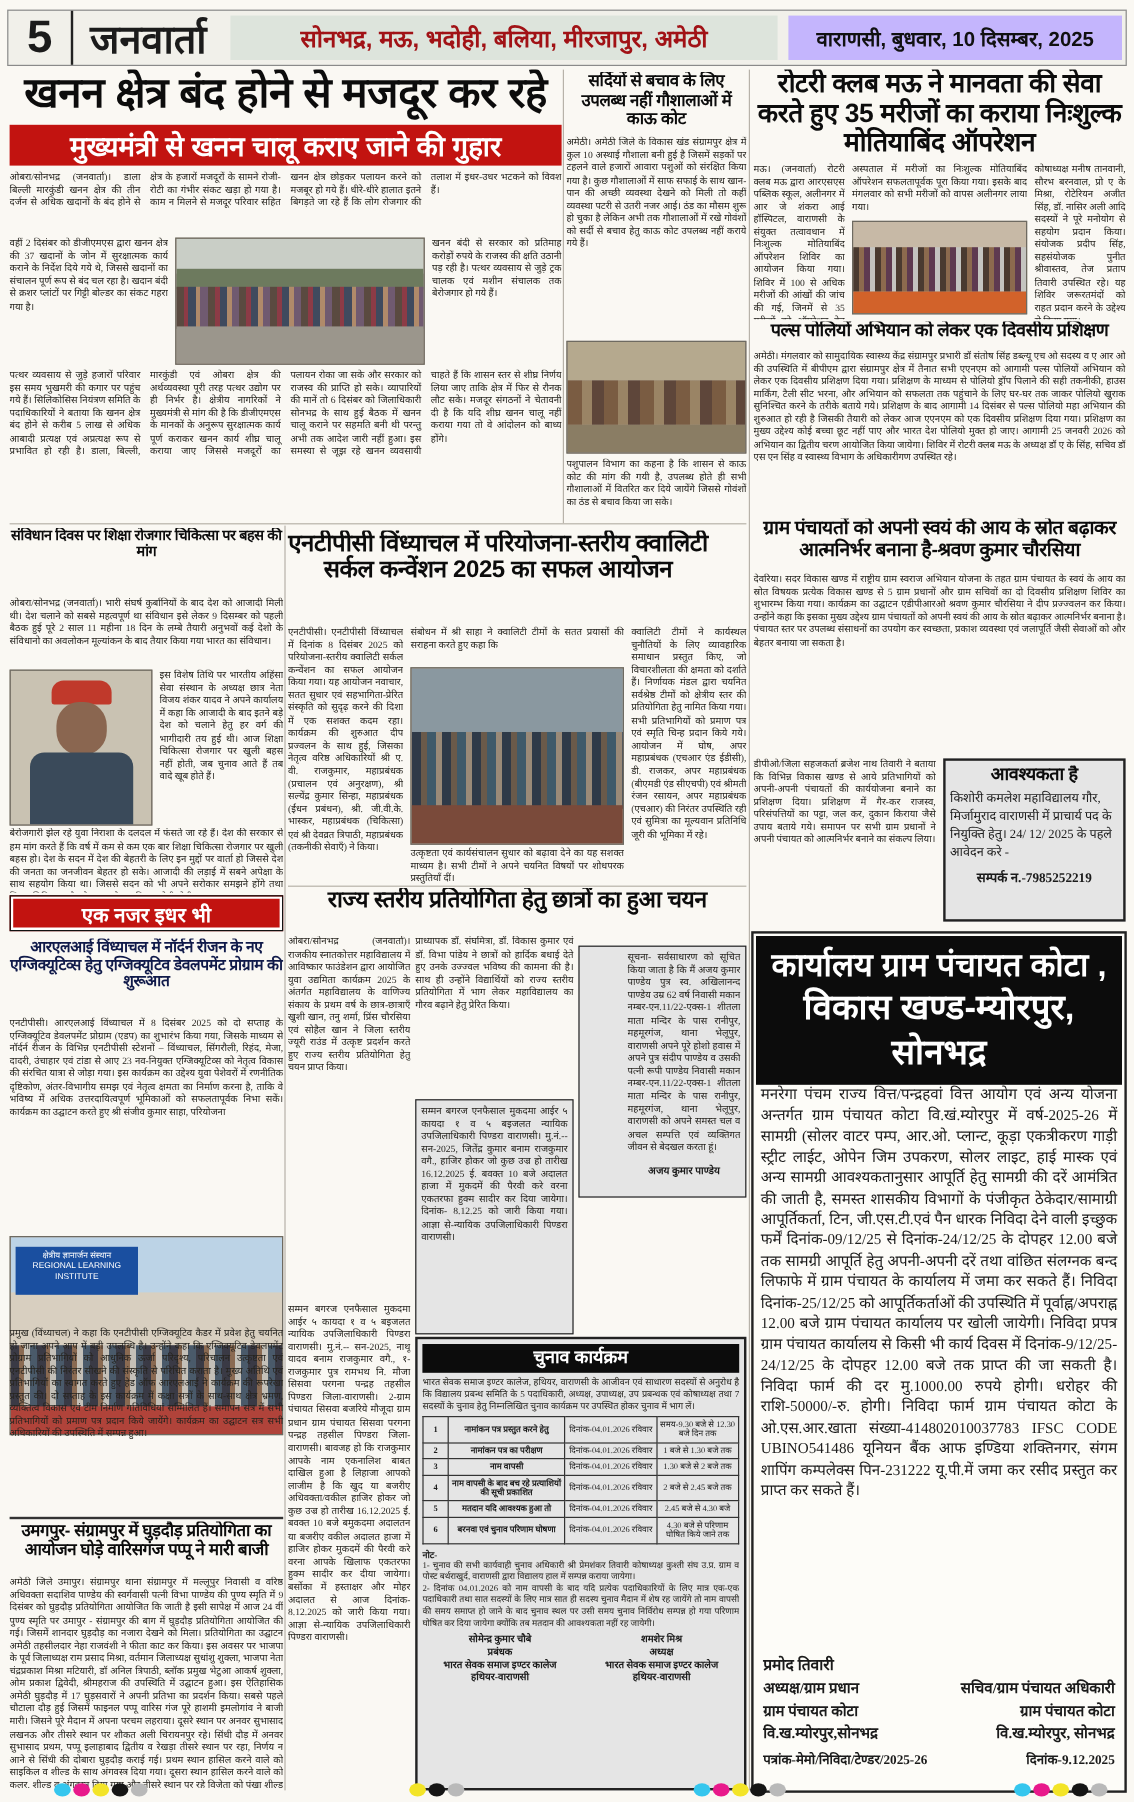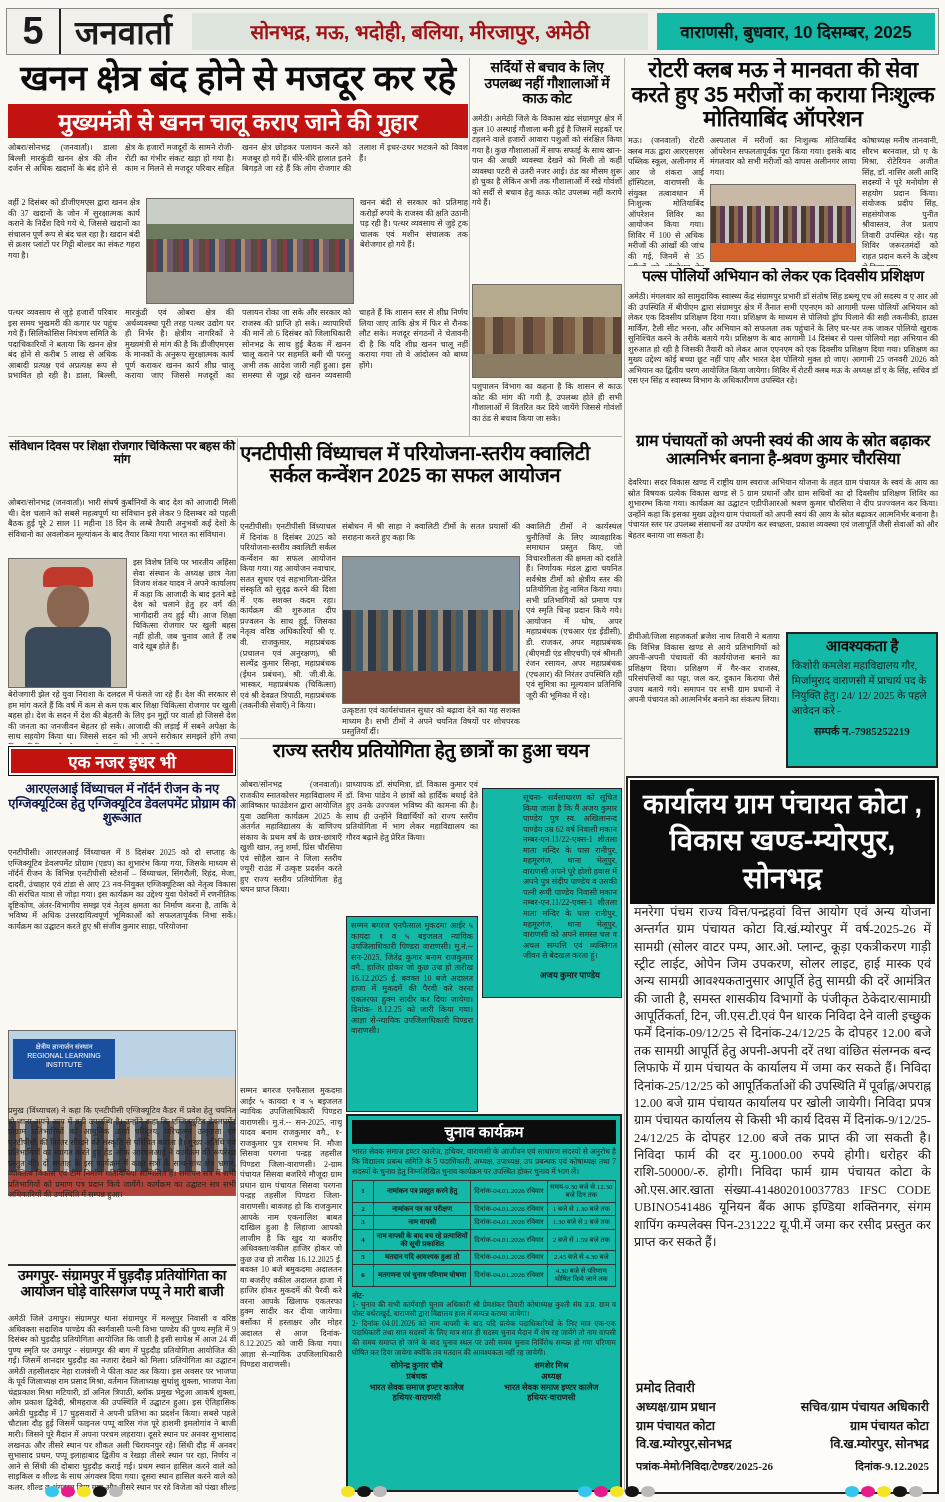--- a/index.html
+++ b/index.html
@@ -12,23 +12,23 @@
   .flexrow{display:flex;gap:6px;}
   .vline{position:absolute;width:1px;background:#b7b2a9;}
   .hline{position:absolute;height:1px;background:#b7b2a9;}
   .ph{position:relative;border:1px solid #6e6a61;overflow:hidden;background:#a39a8c;}
   .band{position:absolute;left:0;right:0;}
   
   .masthead{left:6px;top:8px;width:933px;height:47px;background:#f1f0ea;border:1px solid #8a8a8a;display:flex;align-items:stretch;}
   .mh-num{width:52px;font-size:38px;font-weight:bold;display:flex;align-items:center;justify-content:center;border-right:2px solid #222;font-family:"Liberation Sans",sans-serif;}
   .mh-name{font-size:33px;font-weight:bold;display:flex;align-items:center;padding:0 14px;font-family:"Liberation Sans",sans-serif;}
   .mh-ed{flex:1;margin:4px 6px;background:#dde4dc;display:flex;align-items:center;justify-content:center;font-size:20px;font-weight:bold;color:#a11216;font-family:"Liberation Sans",sans-serif;}
-  .mh-date{width:278px;margin:4px 3px;background:#14b8a6;display:flex;align-items:center;justify-content:center;font-size:17px;font-weight:bold;color:#111;font-family:"Liberation Sans",sans-serif;}
+  .mh-date{width:278px;margin:4px 3px;background:#c4b5fd;display:flex;align-items:center;justify-content:center;font-size:17px;font-weight:bold;color:#111;font-family:"Liberation Sans",sans-serif;}
   .redband{background:#c21310;color:#fff;display:flex;align-items:center;justify-content:center;font-weight:bold;font-family:"Liberation Sans",sans-serif;}
-  .boxed{border:1.5px solid #222;padding:4px;background:#14b8a6;}
+  .boxed{border:1.5px solid #222;padding:4px;background:#e5e5e5;}
   .blackbar{background:#0c0c0c;color:#fff;font-weight:bold;text-align:center;font-family:"Liberation Sans",sans-serif;}
   table.elec{border-collapse:collapse;width:100%;margin-top:3px;}
   table.elec td{border:1px solid #333;font-size:7px;line-height:1.2;padding:2px;text-align:center;vertical-align:middle;}
   .dot{position:absolute;width:14px;height:11px;border-radius:50%;top:0;}
 </style>
 </head>
 <body>
 
 <div class="page">
 
@@ -181,31 +181,31 @@
           <tr>
             <td style="width: 8%; font-weight: bold;">3</td>
             <td style="width: 37%; font-weight: bold;">नाम वापसी</td>
             <td style="width: 29%;">दिनांक-04.01.2026 रविवार</td>
             <td style="width: 26%;">1.30 बजे से 2 बजे तक</td>
           </tr>
           <tr>
             <td style="width: 8%; font-weight: bold;">4</td>
             <td style="width: 37%; font-weight: bold;">नाम वापसी के बाद बच रहे प्रत्याशियों की सूची प्रकाशित</td>
             <td style="width: 29%;">दिनांक-04.01.2026 रविवार</td>
-            <td style="width: 26%;">2 बजे से 1.59 बजे तक</td>
+            <td style="width: 26%;">2 बजे से 2.45 बजे तक</td>
           </tr>
           <tr>
             <td style="width: 8%; font-weight: bold;">5</td>
             <td style="width: 37%; font-weight: bold;">मतदान यदि आवश्यक हुआ तो</td>
             <td style="width: 29%;">दिनांक-04.01.2026 रविवार</td>
             <td style="width: 26%;">2.45 बजे से 4.30 बजे</td>
           </tr>
           <tr>
             <td style="width: 8%; font-weight: bold;">6</td>
-            <td style="width: 37%; font-weight: bold;">मतगणना एवं चुनाव परिणाम घोषणा</td>
+            <td style="width: 37%; font-weight: bold;">बरनवा एवं चुनाव परिणाम घोषणा</td>
             <td style="width: 29%;">दिनांक-04.01.2026 रविवार</td>
             <td style="width: 26%;">4.30 बजे से परिणाम घोषित किये जाने तक</td>
           </tr>
         </tbody>
     </table>
     <div style="font-size:7.5px;font-weight:bold;margin-top:3px;">नोट-</div>
     <div class="txt" style="font-size:7.3px;">1- चुनाव की सभी कार्यवाही चुनाव अधिकारी श्री प्रेमशंकर तिवारी कोषाध्यक्ष कुश्ती संघ उ.प्र. ग्राम व पोस्ट बर्थराखुर्द, वाराणसी द्वारा विद्यालय हाल में सम्पन्न कराया जायेगा।</div>
     <div class="txt" style="font-size:7.3px;">2- दिनांक 04.01.2026 को नाम वापसी के बाद यदि प्रत्येक पदाधिकारियों के लिए मात्र एक-एक पदाधिकारी तथा सात सदस्यों के लिए मात्र सात ही सदस्य चुनाव मैदान में शेष रह जायेंगे तो नाम वापसी की समय समाप्त हो जाने के बाद चुनाव स्थल पर उसी समय चुनाव निर्विरोध सम्पन्न हो गया परिणाम घोषित कर दिया जायेगा क्योंकि तब मतदान की आवश्यकता नहीं रह जायेगी।</div>
     <div style="display:flex;justify-content:space-between;margin-top:4px;">
       <div class="ctr" style="width:49%;font-size:8.2px;font-weight:bold;line-height:1.3;">

